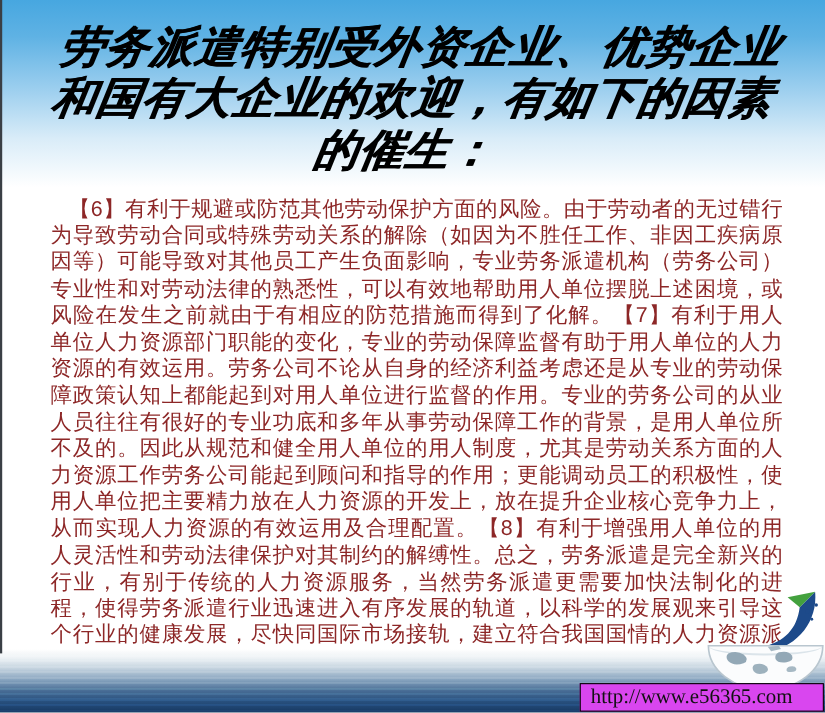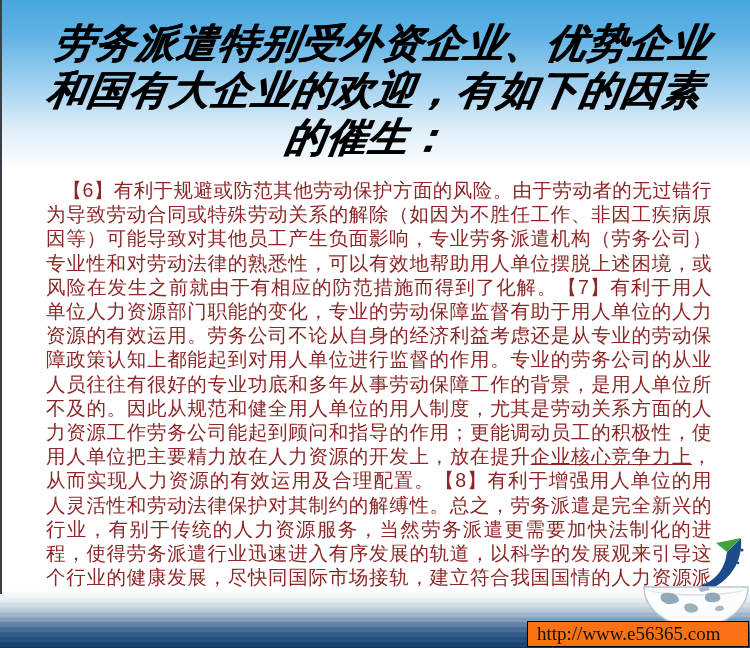--- a/index.html
+++ b/index.html
@@ -21,21 +21,21 @@
     font-size:40px;line-height:47px;letter-spacing:1px;
     transform:skewX(-9deg);
     white-space:pre-line;
     text-shadow:1px 0 0 #000;
   }
   .body-text{
     position:absolute;left:46px;top:178px;width:666px;z-index:2;
     color:#8d2727;font-size:19.5px;line-height:24.2px;letter-spacing:0.4px;
     text-align:justify;text-indent:0.85em;margin:0;
   }
-  .body-text .u{text-decoration:underline;}
+  .body-text .u{}
   .return-mark{
     color:#6a6f75;font-size:15px;text-decoration:none;display:inline-block;
     transform:translateY(-1px);padding-left:3px;letter-spacing:0;
   }
   .sea-band{
     position:absolute;left:0;bottom:0;width:750px;height:58px;z-index:3;
     background:linear-gradient(to bottom,
       #ffffff 0%,#eef3f6 14%,#c8d6e1 30%,#8ea9c2 48%,
       #4a7199 66%,#2a5484 82%,#1d4372 94%,#16375f 100%);
   }
@@ -43,21 +43,21 @@
     content:"";position:absolute;inset:0;
     background:repeating-linear-gradient(to bottom,
       rgba(255,255,255,0.07) 0 2px,rgba(0,0,0,0.05) 2px 5px);
     mix-blend-mode:overlay;
   }
   .globe{
     position:absolute;right:-4px;bottom:16px;width:120px;height:102px;z-index:4;
   }
   .url-box{
     position:absolute;left:527px;top:621px;width:222px;height:26px;z-index:5;
-    background:#f97316;border:1px solid #000;box-sizing:border-box;
+    background:#d946ef;border:1px solid #000;box-sizing:border-box;
     font-family:"Liberation Serif","DejaVu Serif",serif;
     font-size:19px;line-height:24px;color:#111;padding-left:9px;
   }
 </style>
 </head>
 <body>
 
 <div class="slide">
 
   <div class="left-border"></div>

